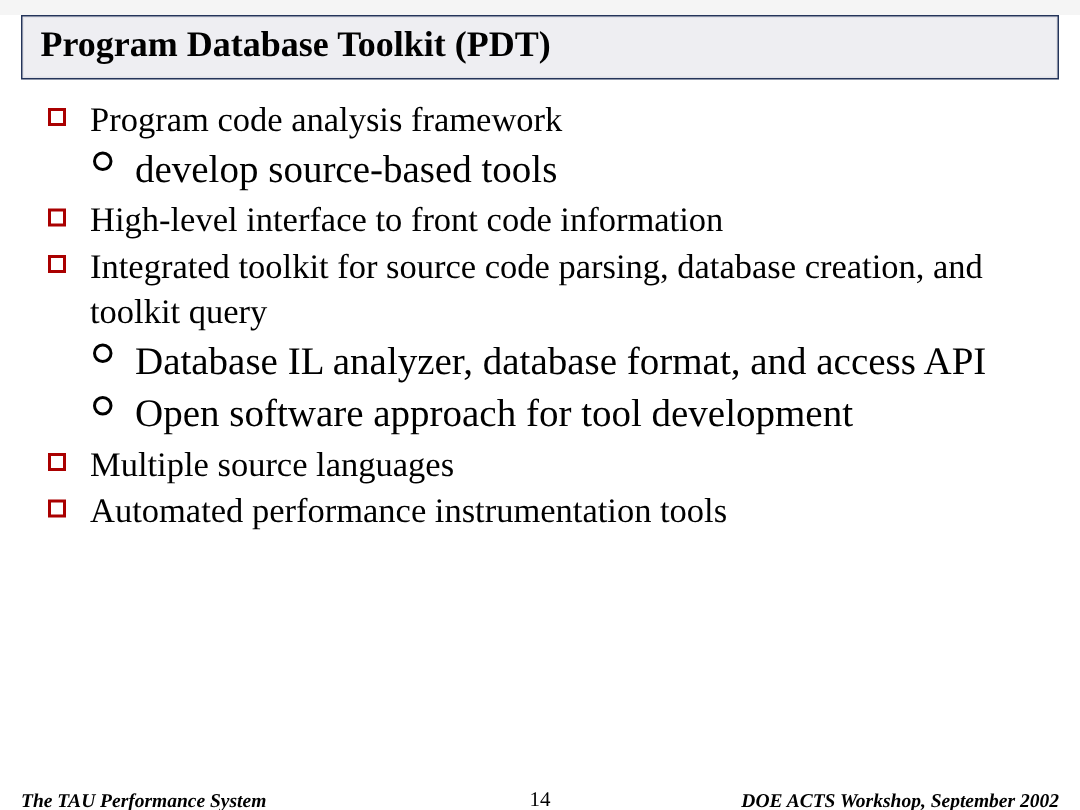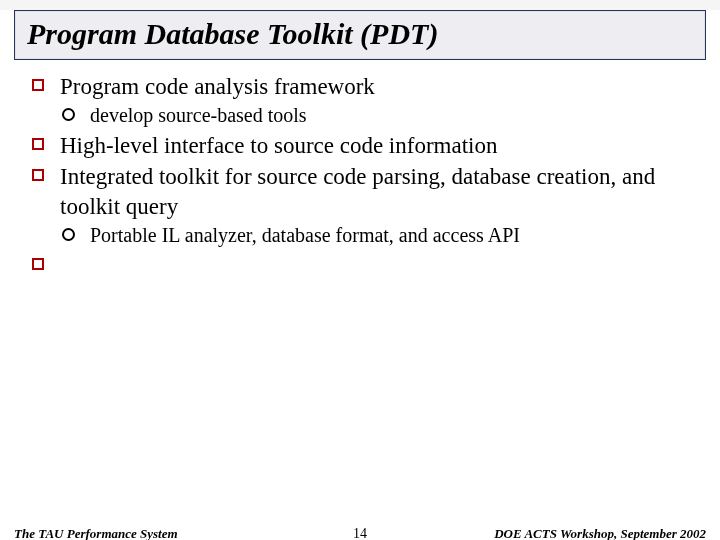--- a/index.html
+++ b/index.html
@@ -20,23 +20,22 @@
     box-sizing: border-box;
   }
   .title-box {
     margin: 10px 14px 4px 14px;
     border: 1px solid #24345a;
     background: #eeeef2;
     padding: 6px 10px 8px 12px;
     box-shadow: inset 0 0 0 1px rgba(200,200,210,.3);
   }
   .title {
-    font-size: 30px;
+    font-size: 24px;
     font-weight: bold;
-    font-style: italic;
   }
   .content {
     padding: 8px 9px 0 30px;
     font-size: 23px;
     line-height: 1.28;
   }
   ul {
     list-style: none;
     margin: 0;
     padding: 0;
@@ -55,21 +54,21 @@
     height: 12px;
     border: 2px solid #a00;
     box-sizing: border-box;
   }
   ul.sub {
     margin-top: 2px;
     margin-bottom: 2px;
   }
   li.level2 {
     padding-left: 30px;
-    font-size: 20px;
+    font-size: 26px;
   }
   li.level2::before {
     content: "";
     position: absolute;
     left: 2px;
     top: 5px;
     width: 13px;
     height: 13px;
     border: 2px solid #000;
     border-radius: 50%;
@@ -117,31 +116,38 @@
     <ul>
       <li class="level1">
         <span>Program code analysis framework</span>
         <ul class="sub">
           <li class="level2">
             <span>develop source-based tools</span>
           </li>
         </ul>
       </li>
       <li class="level1">
-        <span>High-level interface to source code information</span>
+        <span>High-level interface to front code information</span>
       </li>
       <li class="level1">
         <span>Integrated toolkit for source code parsing, database creation, and toolkit query</span>
         <ul class="sub">
           <li class="level2">
-            <span>Portable IL analyzer, database format, and access API</span>
+            <span>Database IL analyzer, database format, and access API</span>
+          </li>
+          <li class="level2">
+            <span>Open software approach for tool development</span>
           </li>
         </ul>
       </li>
       <li class="level1">
+        <span>Multiple source languages</span>
+      </li>
+      <li class="level1">
+        <span>Automated performance instrumentation tools</span>
       </li>
     </ul>
   </div>
 
   <div class="footer">
     <span class="footer-left">The TAU Performance System</span>
     <span class="footer-center">14</span>
     <span class="footer-right">DOE ACTS Workshop, September 2002</span>
   </div>
 </div>

